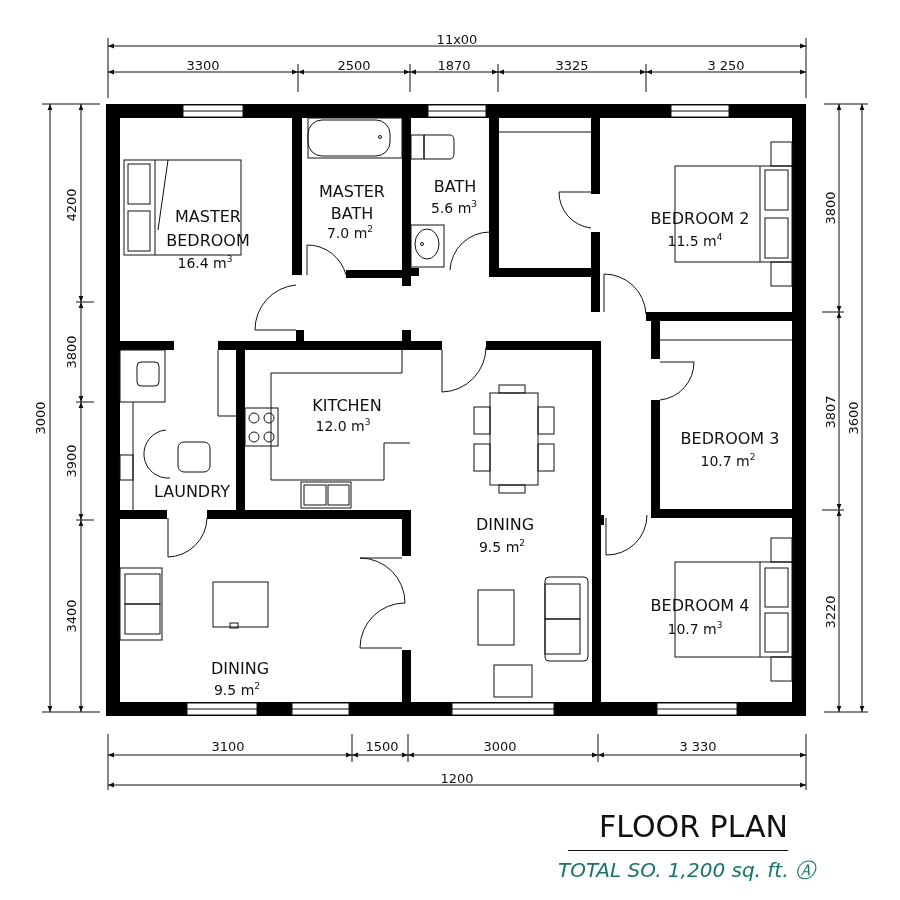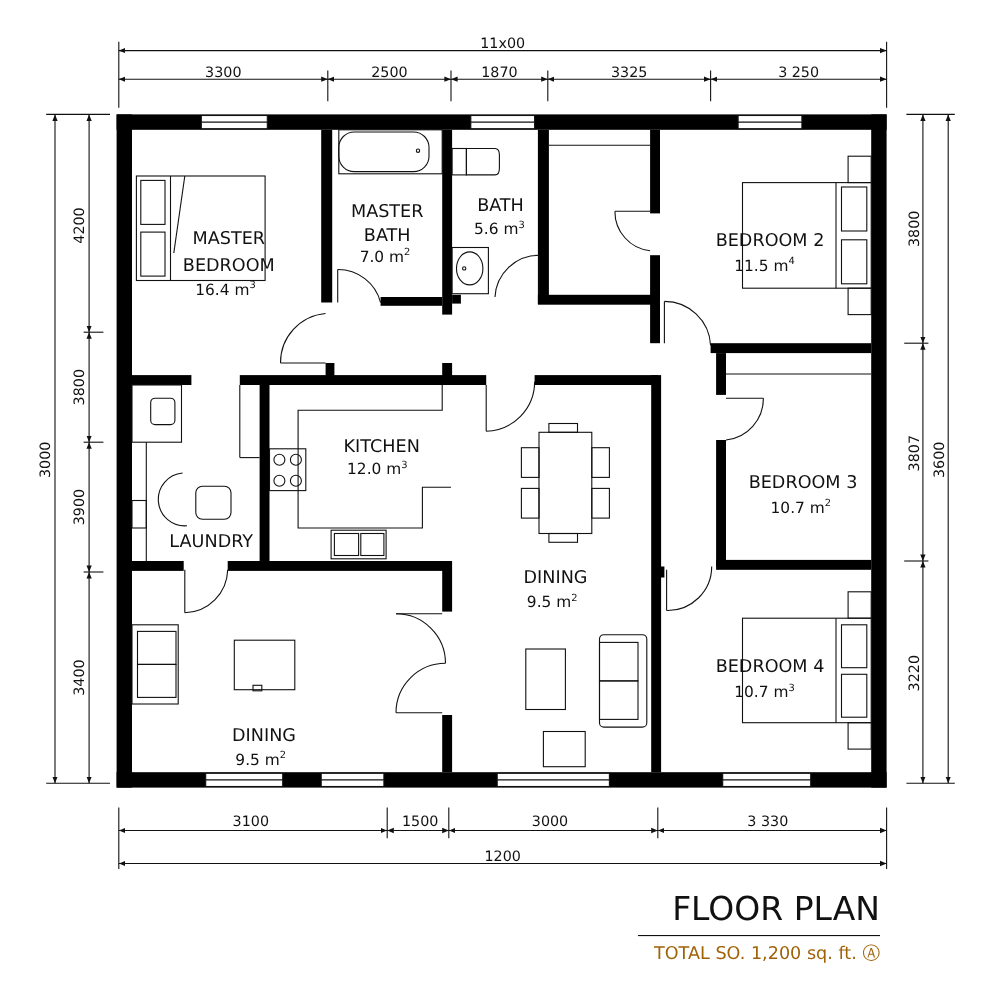--- a/index.html
+++ b/index.html
@@ -2,24 +2,24 @@
 <html><head>
 <meta charset="utf-8">
 <style>
   html, body { margin: 0; padding: 0; background: #ffffff; }
   body { width: 900px; height: 900px; position: relative; overflow: hidden;
          font-family: "Liberation Sans", "DejaVu Sans", sans-serif; color: #111; }
   svg#plan { position: absolute; left: 0; top: 0; }
   .dim-text { font-family: "DejaVu Sans", "Liberation Sans", sans-serif; font-size: 13px; fill: #111; }
   .room-label { font-family: "DejaVu Sans", "Liberation Sans", sans-serif; font-size: 16px; fill: #111; text-anchor: middle; }
   .room-area { font-family: "DejaVu Sans", "Liberation Sans", sans-serif; font-size: 14px; fill: #111; text-anchor: middle; }
-  .title-block { position: absolute; left: 570px; top: 808px; width: 230px; text-align: right; }
+  .title-block { position: absolute; left: 558px; top: 808px; width: 230px; text-align: right; }
   .title-main { font-family: "DejaVu Sans", "Liberation Sans", sans-serif; font-size: 30px; letter-spacing: 0px; line-height: 38px; color: #111; }
   .title-rule { height: 1px; background: #111; margin: 4px 0 6px 10px; }
-  .title-sub { font-family: "DejaVu Sans", "Liberation Sans", sans-serif; font-size: 16px; color: #a16207; white-space: nowrap; }
+  .title-sub { font-family: "DejaVu Sans", "Liberation Sans", sans-serif; font-size: 20px; color: #0f766e; white-space: nowrap; font-style: italic; }
 </style>
 </head>
 <body>
 
 <svg id="plan" width="900" height="900" viewBox="0 0 900 900">
   <defs>
     <marker id="arr" viewBox="0 0 10 10" refX="10" refY="5" markerWidth="6" markerHeight="6" orient="auto-start-reverse">
       <path d="M0,1 L10,5 L0,9 z" fill="#111"></path>
     </marker>
   </defs>

